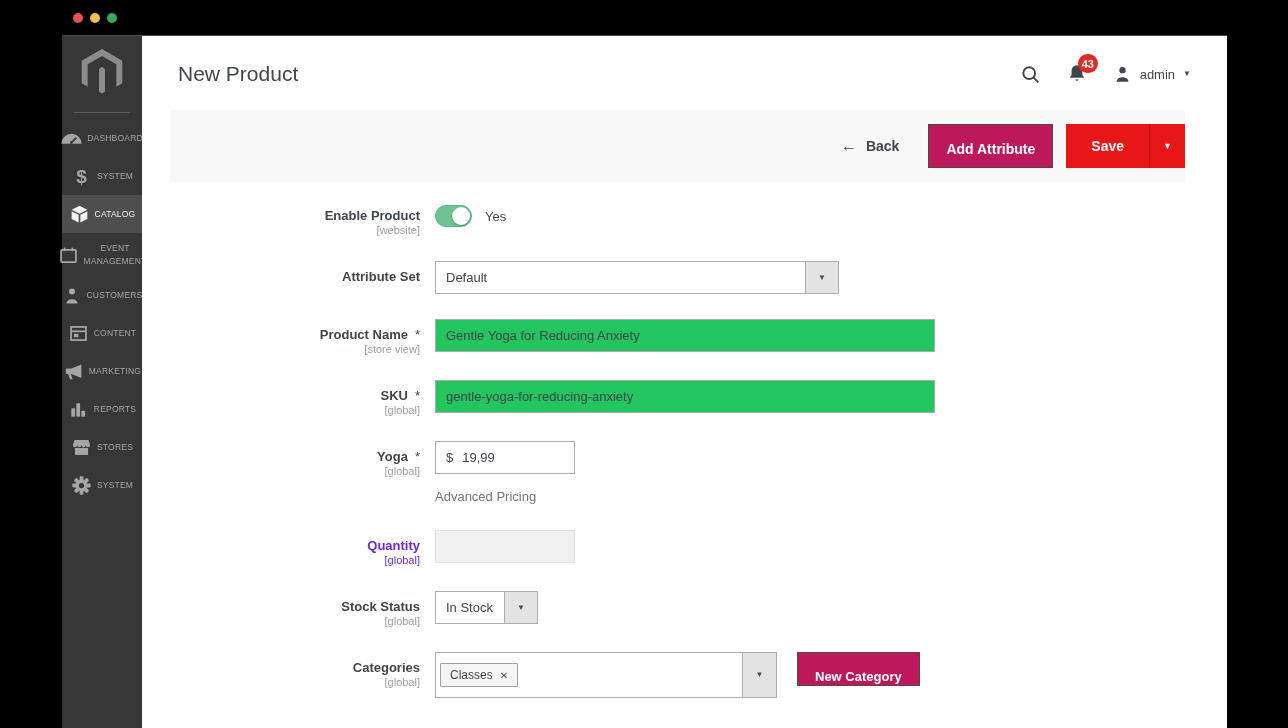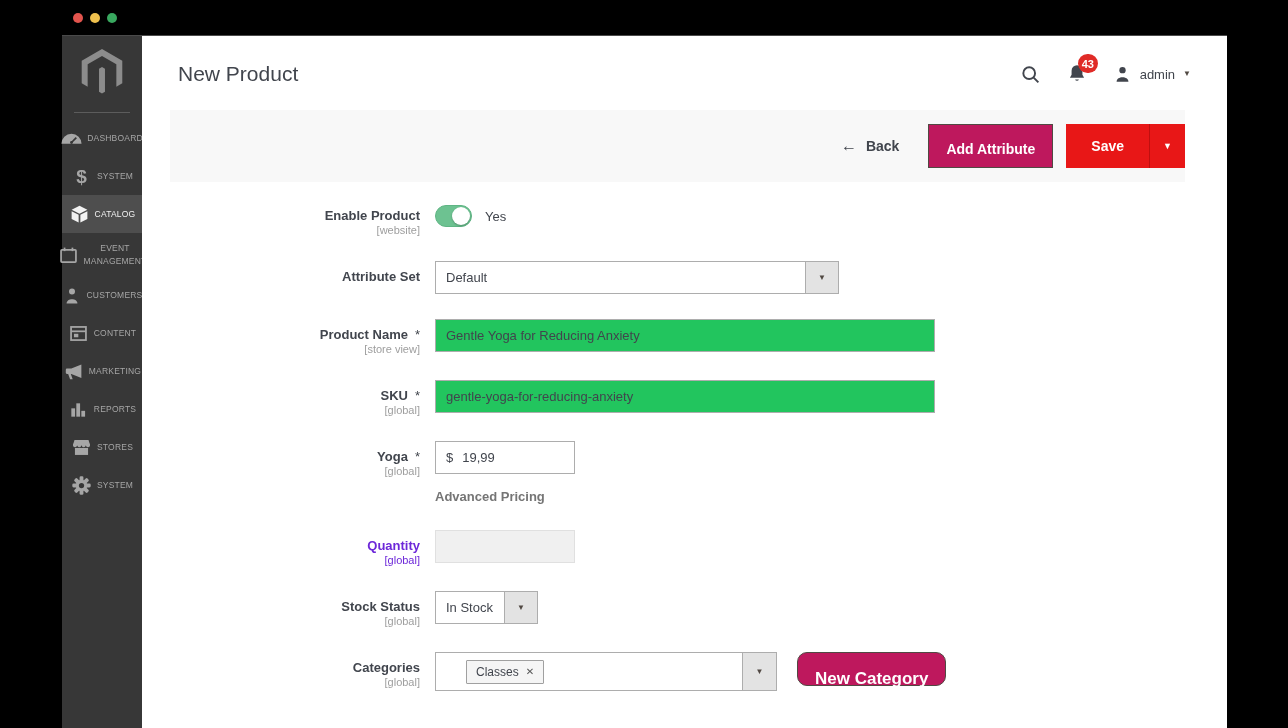--- a/index.html
+++ b/index.html
@@ -87,32 +87,32 @@
   .toggle-row { display:flex; align-items:center; gap:13px; }
   .toggle { width:37px; height:22px; border-radius:11px; background:#6dc291; border:1px solid #5fb584;
             position:relative; cursor:pointer; }
   .toggle-knob { position:absolute; right:1px; top:1px; width:18px; height:18px; border-radius:50%;
                  background:#fff; box-shadow:0 1px 2px rgba(0,0,0,.25); }
   .toggle-state { font-size:13px; color:#41454d; }
 
   
   .price-box { width:140px; height:33px; border:1px solid #adadad; display:flex; align-items:center;
                padding:0 10px; gap:9px; font-size:13px; color:#41454d; background:#fff; }
-  .advanced-link { display:inline-block; margin-top:15px; font-size:13px; color:#757575; cursor:pointer;font-weight:bold; }
-
-  
-  .cat-field { width:342px; height:39px; border:1px solid #adadad; display:flex; align-items:center;
-               background:#fff;padding-left:26px; }
+  .advanced-link { display:inline-block; margin-top:15px; font-size:13px; color:#757575; cursor:pointer; }
+
+  
+  .cat-field { width:342px; height:46px; border:1px solid #adadad; display:flex; align-items:center;
+               background:#fff; }
   .cat-chips { flex:1; display:flex; align-items:center; padding:0 4px; gap:4px; }
   .chip { display:flex; align-items:center; gap:7px; height:24px; padding:0 9px; background:#f5f5f5;
           border:1px solid #a0a0a0; border-radius:1px; font-size:12px; color:#41454d; }
   .chip-x { font-size:10px; color:#555; cursor:pointer; }
   .cat-caret { width:34px; height:100%; display:flex; align-items:center; justify-content:center;
                background:#e3e3e3; border-left:1px solid #adadad; }
-  .btn-new-category { margin-left:20px; height:33px; font-size:17px;border-radius:10px; }
+  .btn-new-category { margin-left:20px; height:33px; font-size:13px; }
 </style>
 </head>
 <body>
 
 <div class="screen">
 
   <div class="traffic-lights">
     <span class="tl-dot tl-close"></span>
     <span class="tl-dot tl-min"></span>
     <span class="tl-dot tl-zoom"></span>

